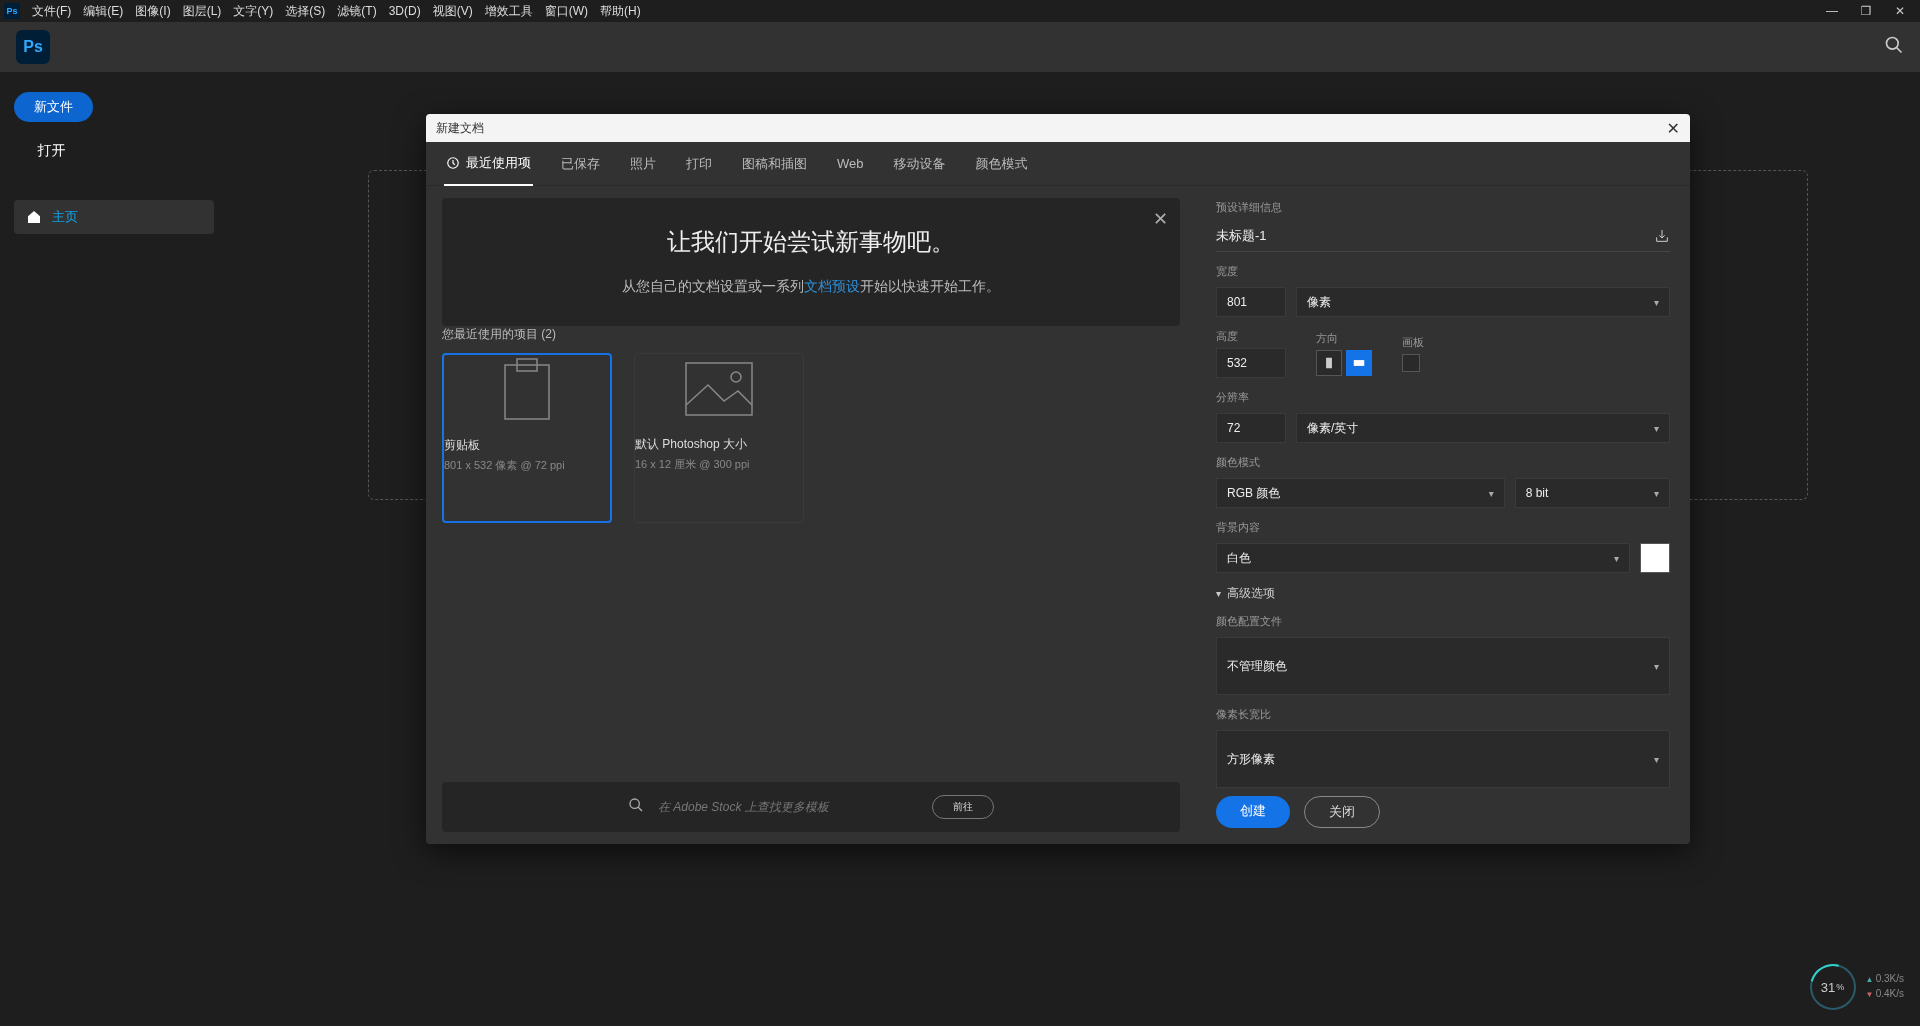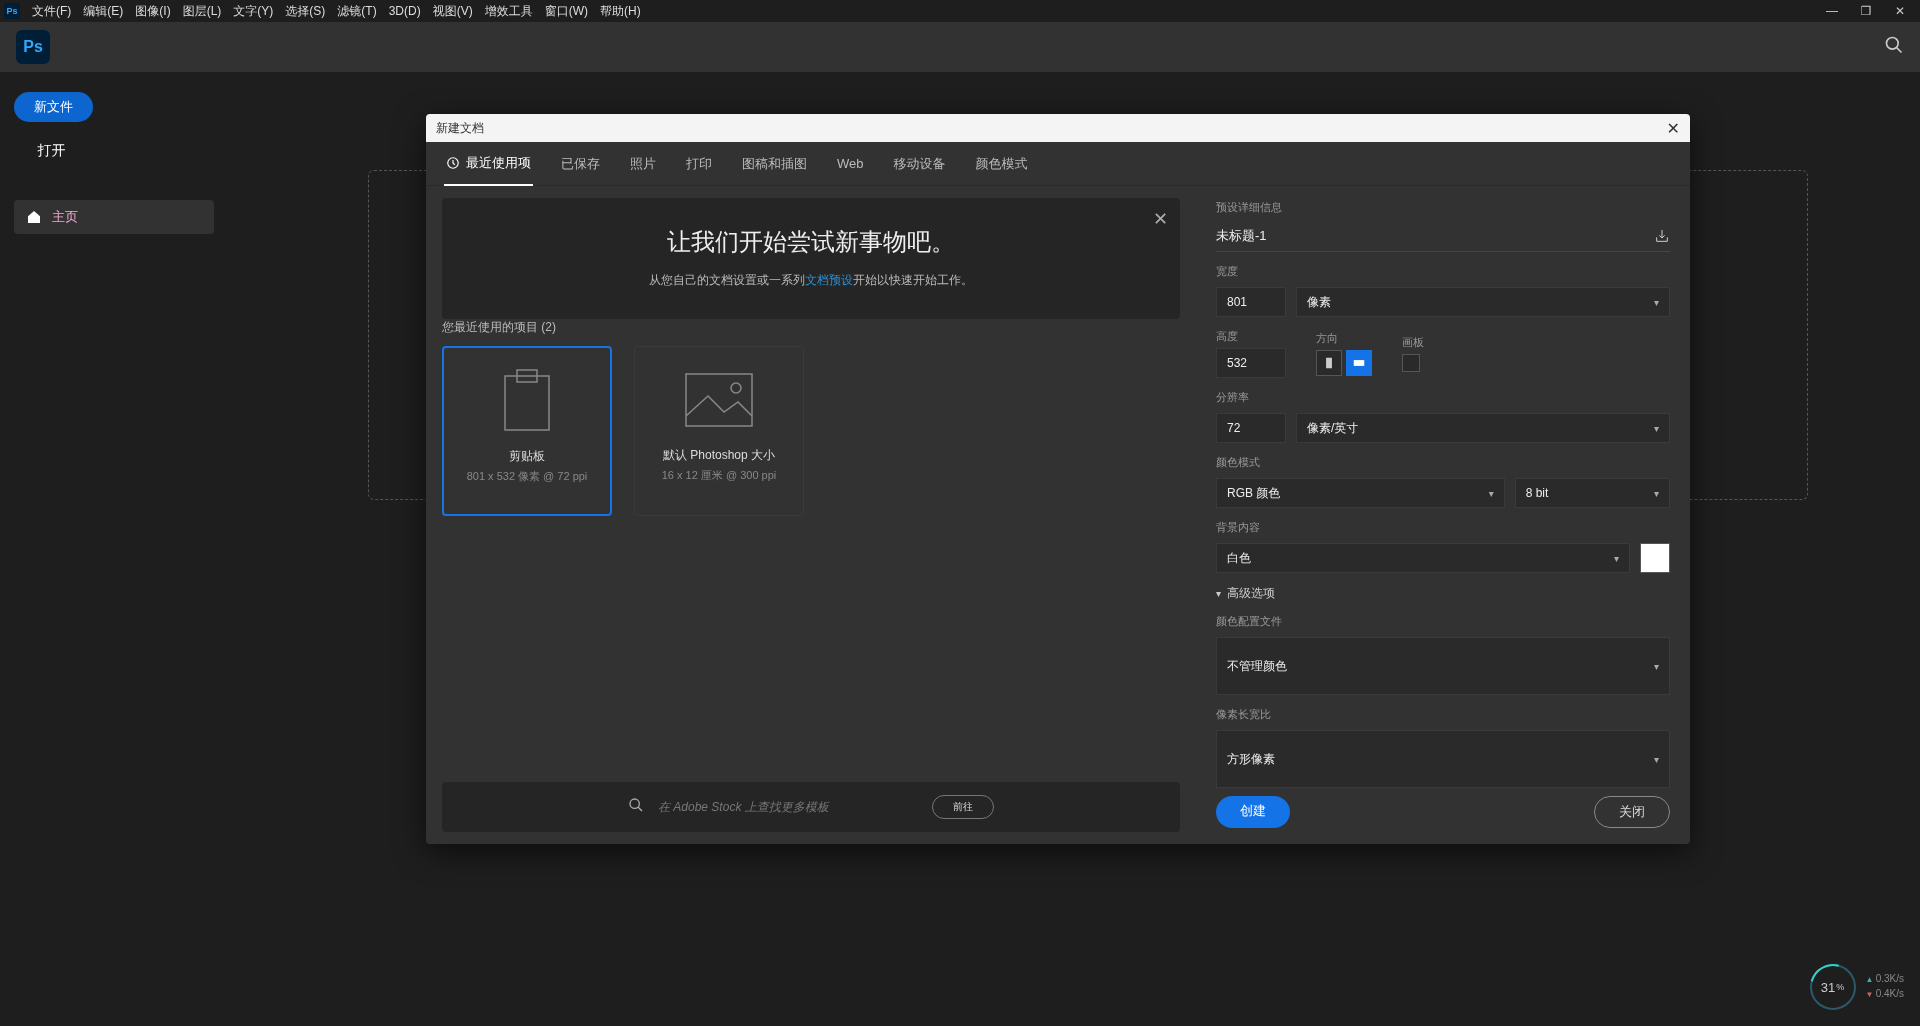--- a/index.html
+++ b/index.html
@@ -17,21 +17,21 @@
 .app-header .ps-logo { width: 34px; height: 34px; background: #001e36; color: #31a8ff; font-weight: bold; font-size: 16px; display: flex; align-items: center; justify-content: center; border-radius: 6px; }
 .app-header .search-icon { margin-left: auto; color: #ccc; }
 .app-header .search-icon svg { width: 20px; height: 20px; stroke: #ccc; fill: none; stroke-width: 2; }
 
 
 .workspace { position: absolute; top: 72px; left: 0; right: 0; bottom: 0; background: #1e1e1e; }
 .sidebar { position: absolute; left: 14px; top: 20px; width: 200px; }
 .btn-pill { display: inline-block; border-radius: 20px; padding: 6px 20px; font-size: 13px; cursor: default; }
 .btn-primary { background: #0d66d0; color: #fff; }
 .sidebar .open-btn { display: block; margin-top: 14px; color: #fff; font-size: 14px; padding: 6px 20px; text-align: center; width: 75px; }
-.sidebar .home-row { margin-top: 34px; background: #323232; border-radius: 4px; padding: 8px 12px; display: flex; align-items: center; gap: 10px; font-size: 13px; color: #f9a8d4; width: 200px; }
+.sidebar .home-row { margin-top: 34px; background: #323232; border-radius: 4px; padding: 8px 12px; display: flex; align-items: center; gap: 10px; font-size: 13px; color: #0ea5e9; width: 200px; }
 .sidebar .home-row svg { width: 16px; height: 16px; fill: #fff; }
 
 
 .dropzone { position: absolute; left: 368px; top: 98px; width: 1440px; height: 330px; border: 1px dashed #555; border-radius: 6px; }
 
 
 .dialog { position: absolute; left: 426px; top: 42px; width: 1264px; height: 730px; background: #323232; border-radius: 4px; box-shadow: 0 8px 30px rgba(0,0,0,.6); display: flex; flex-direction: column; }
 .dialog-titlebar { height: 28px; background: #f4f4f4; color: #333; display: flex; align-items: center; padding: 0 10px; font-size: 12px; border-radius: 4px 4px 0 0; }
 .dialog-titlebar .close-x { margin-left: auto; font-size: 16px; cursor: default; color: #333; }
 
@@ -40,26 +40,26 @@
 .dialog-tabs .tab.active { color: #fff; border-bottom: 2px solid #fff; }
 .dialog-tabs .tab svg { width: 14px; height: 14px; stroke: #fff; fill: none; stroke-width: 2; }
 
 .dialog-body { flex: 1; display: flex; }
 
 
 .dlg-left { width: 770px; padding: 12px 16px; display: flex; flex-direction: column; }
 .hero { background: #252525; border-radius: 4px; padding: 28px 20px 30px; position: relative; text-align: center; }
 .hero .close-hero { position: absolute; right: 12px; top: 10px; color: #aaa; font-size: 18px; cursor: default; }
 .hero h2 { font-size: 24px; font-weight: 400; color: #eee; }
-.hero p { margin-top: 14px; font-size: 12px; color: #bbb; }
+.hero p { margin-top: 20px; font-size: 14px; color: #bbb; }
 .hero p .link { color: #2c8fd8; }
 
 .recent-label { font-size: 12px; color: #bbb; }
 .presets-row { margin-top: 10px; display: flex; gap: 22px; }
-.preset-card { width: 170px; height: 170px; border: 1px solid #3a3a3a; border-radius: 4px; padding-top: 18px; text-align: center; cursor: default; }
+.preset-card { width: 170px; height: 170px; border: 1px solid #3a3a3a; border-radius: 4px; text-align: left; cursor: default; }
 .preset-card.selected { border: 2px solid #1473e6; }
 .preset-card .thumb { width: 80px; height: 70px; margin: 0 auto 12px; display: flex; align-items: center; justify-content: center; }
 .preset-card .thumb svg { stroke: #888; fill: none; stroke-width: 1.5; }
 .preset-card .p-title { font-size: 12px; color: #ddd; }
 .preset-card .p-sub { font-size: 11px; color: #888; margin-top: 4px; }
 
 .stock-bar { margin-top: auto; background: #252525; border-radius: 4px; height: 50px; display: flex; align-items: center; justify-content: center; gap: 14px; }
 .stock-bar .search-ic svg { width: 16px; height: 16px; stroke: #aaa; fill: none; stroke-width: 2; }
 .stock-bar .stock-text { font-size: 12px; color: #777; font-style: italic; width: 260px; }
 .stock-bar .go-btn { border: 1px solid #777; border-radius: 16px; padding: 4px 20px; font-size: 10px; color: #ddd; cursor: default; }
@@ -82,21 +82,21 @@
 .orient-btn.active { border-color: #1473e6; background: #1473e6; }
 .orient-btn svg { width: 14px; height: 14px; fill: #ccc; }
 .orient-btn.active svg { fill: #fff; }
 .artboard-chk { width: 18px; height: 18px; border: 1px solid #555; background: #2a2a2a; }
 
 .color-swatch { width: 30px; height: 30px; background: #fff; border: 1px solid #555; }
 
 .adv-row { display: flex; align-items: center; gap: 6px; color: #ccc; font-size: 12px; margin-top: 4px; cursor: default; }
 .adv-row .chev { font-size: 10px; }
 
-.dlg-actions { margin-top: auto; display: flex; gap: 6px; justify-content: space-between; }
+.dlg-actions { margin-top: auto; display: flex; gap: 14px; justify-content: flex-start; }
 .btn-round { border-radius: 20px; padding: 6px 24px; font-size: 13px; cursor: default; }
 .btn-create { background: #1473e6; color: #fff; }
 .btn-close { border: 1px solid #888; color: #ddd; }
 
 
 .net-gauge { position: absolute; right: 16px; bottom: 16px; display: flex; align-items: center; gap: 10px; }
 .gauge-ring { width: 46px; height: 46px; border-radius: 50%; border: 2px solid #2a5a6a; display: flex; align-items: center; justify-content: center; font-size: 13px; color: #ccc; position: relative; }
 .gauge-ring::before { content: ""; position: absolute; inset: -2px; border-radius: 50%; border: 2px solid transparent; border-top-color: #2fd0c8; transform: rotate(-30deg); }
 .gauge-ring .pct-unit { font-size: 9px; margin-left: 1px; }
 .net-stats { font-size: 10px; color: #888; line-height: 14px; }

